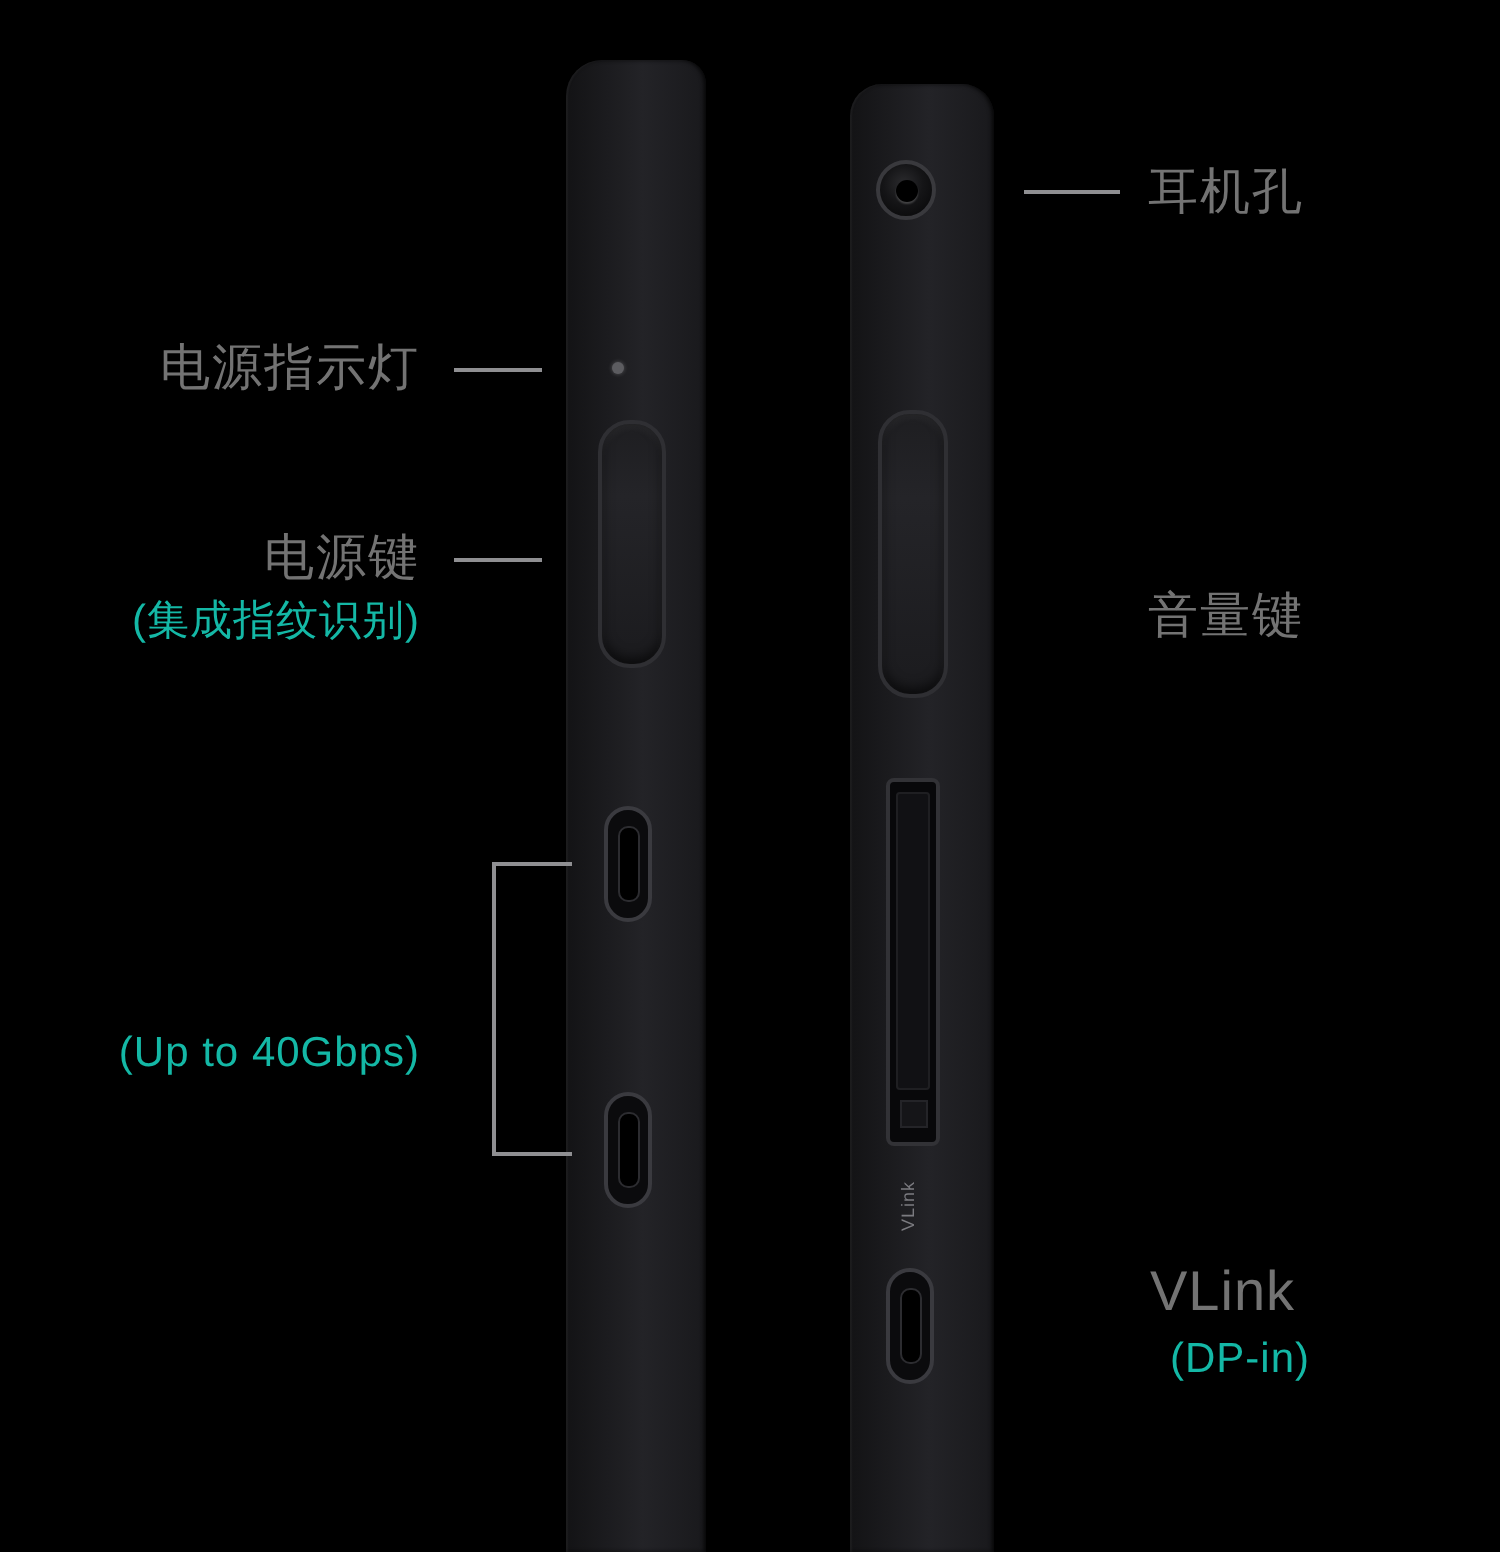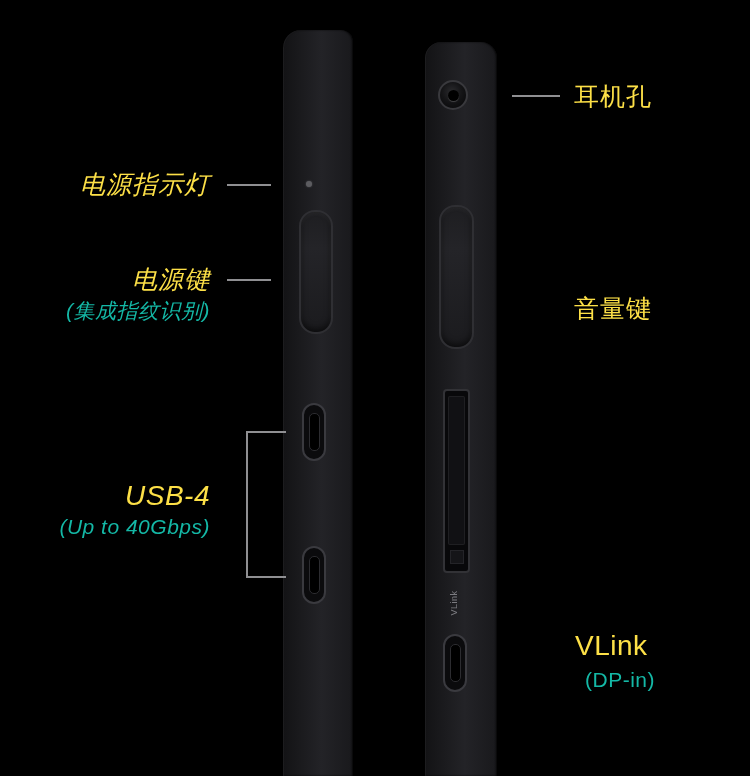--- a/index.html
+++ b/index.html
@@ -47,25 +47,25 @@
           border-radius:2px;box-shadow:inset 0 0 0 1px #1f1f22;}
   .sdslot .clip{position:absolute;left:5px;bottom:7px;width:12px;height:12px;background:#151518;
           border:1px solid #242428;}
 
   
   .vlink-mark{position:absolute;left:435px;top:596px;width:42px;height:14px;color:#7b7b80;
           font-size:9px;letter-spacing:.5px;text-align:center;transform:rotate(-90deg);
           transform-origin:center;}
 
   
-  .lbl{position:absolute;color:#fde047;white-space:nowrap;line-height:1.15;}
+  .lbl{position:absolute;color:#737373;white-space:nowrap;line-height:1.15;}
   .lbl.zh{font-size:25px;letter-spacing:1px;}
   .lbl.sub{font-size:21px;color:#14b8a6;letter-spacing:.5px;}
   .lbl.latin{font-size:28px;letter-spacing:.5px;}
-  .l-right{text-align:right;right:540px;font-style:italic;}
+  .l-right{text-align:right;right:540px;}
 
   
   .line{position:absolute;background:#8f8f92;height:2px;}
   .vline{position:absolute;background:#8f8f92;width:2px;}
 </style>
 </head>
 <body>
 
 <div class="canvas">
 
@@ -94,21 +94,20 @@
     <div class="tongue"></div>
   </div>
 
   <div class="lbl zh l-right" style="top:170px;">电源指示灯</div>
   <div class="line" style="left:227px;top:184px;width:44px;"></div>
 
   <div class="lbl zh l-right" style="top:265px;">电源键</div>
   <div class="lbl sub l-right" style="top:299px;">(集成指纹识别)</div>
   <div class="line" style="left:227px;top:279px;width:44px;"></div>
 
-  <div class="lbl latin l-right" style="top:480px;">USB-4</div>
   <div class="lbl sub l-right" style="top:515px;">(Up to 40Gbps)</div>
   <div class="vline" style="left:246px;top:431px;height:147px;"></div>
   <div class="line" style="left:246px;top:431px;width:40px;"></div>
   <div class="line" style="left:246px;top:576px;width:40px;"></div>
 
   <div class="lbl zh" style="left:574px;top:82px;">耳机孔</div>
   <div class="line" style="left:512px;top:95px;width:48px;"></div>
 
   <div class="lbl zh" style="left:574px;top:266px;margin-top:28px;">音量键</div>
 

